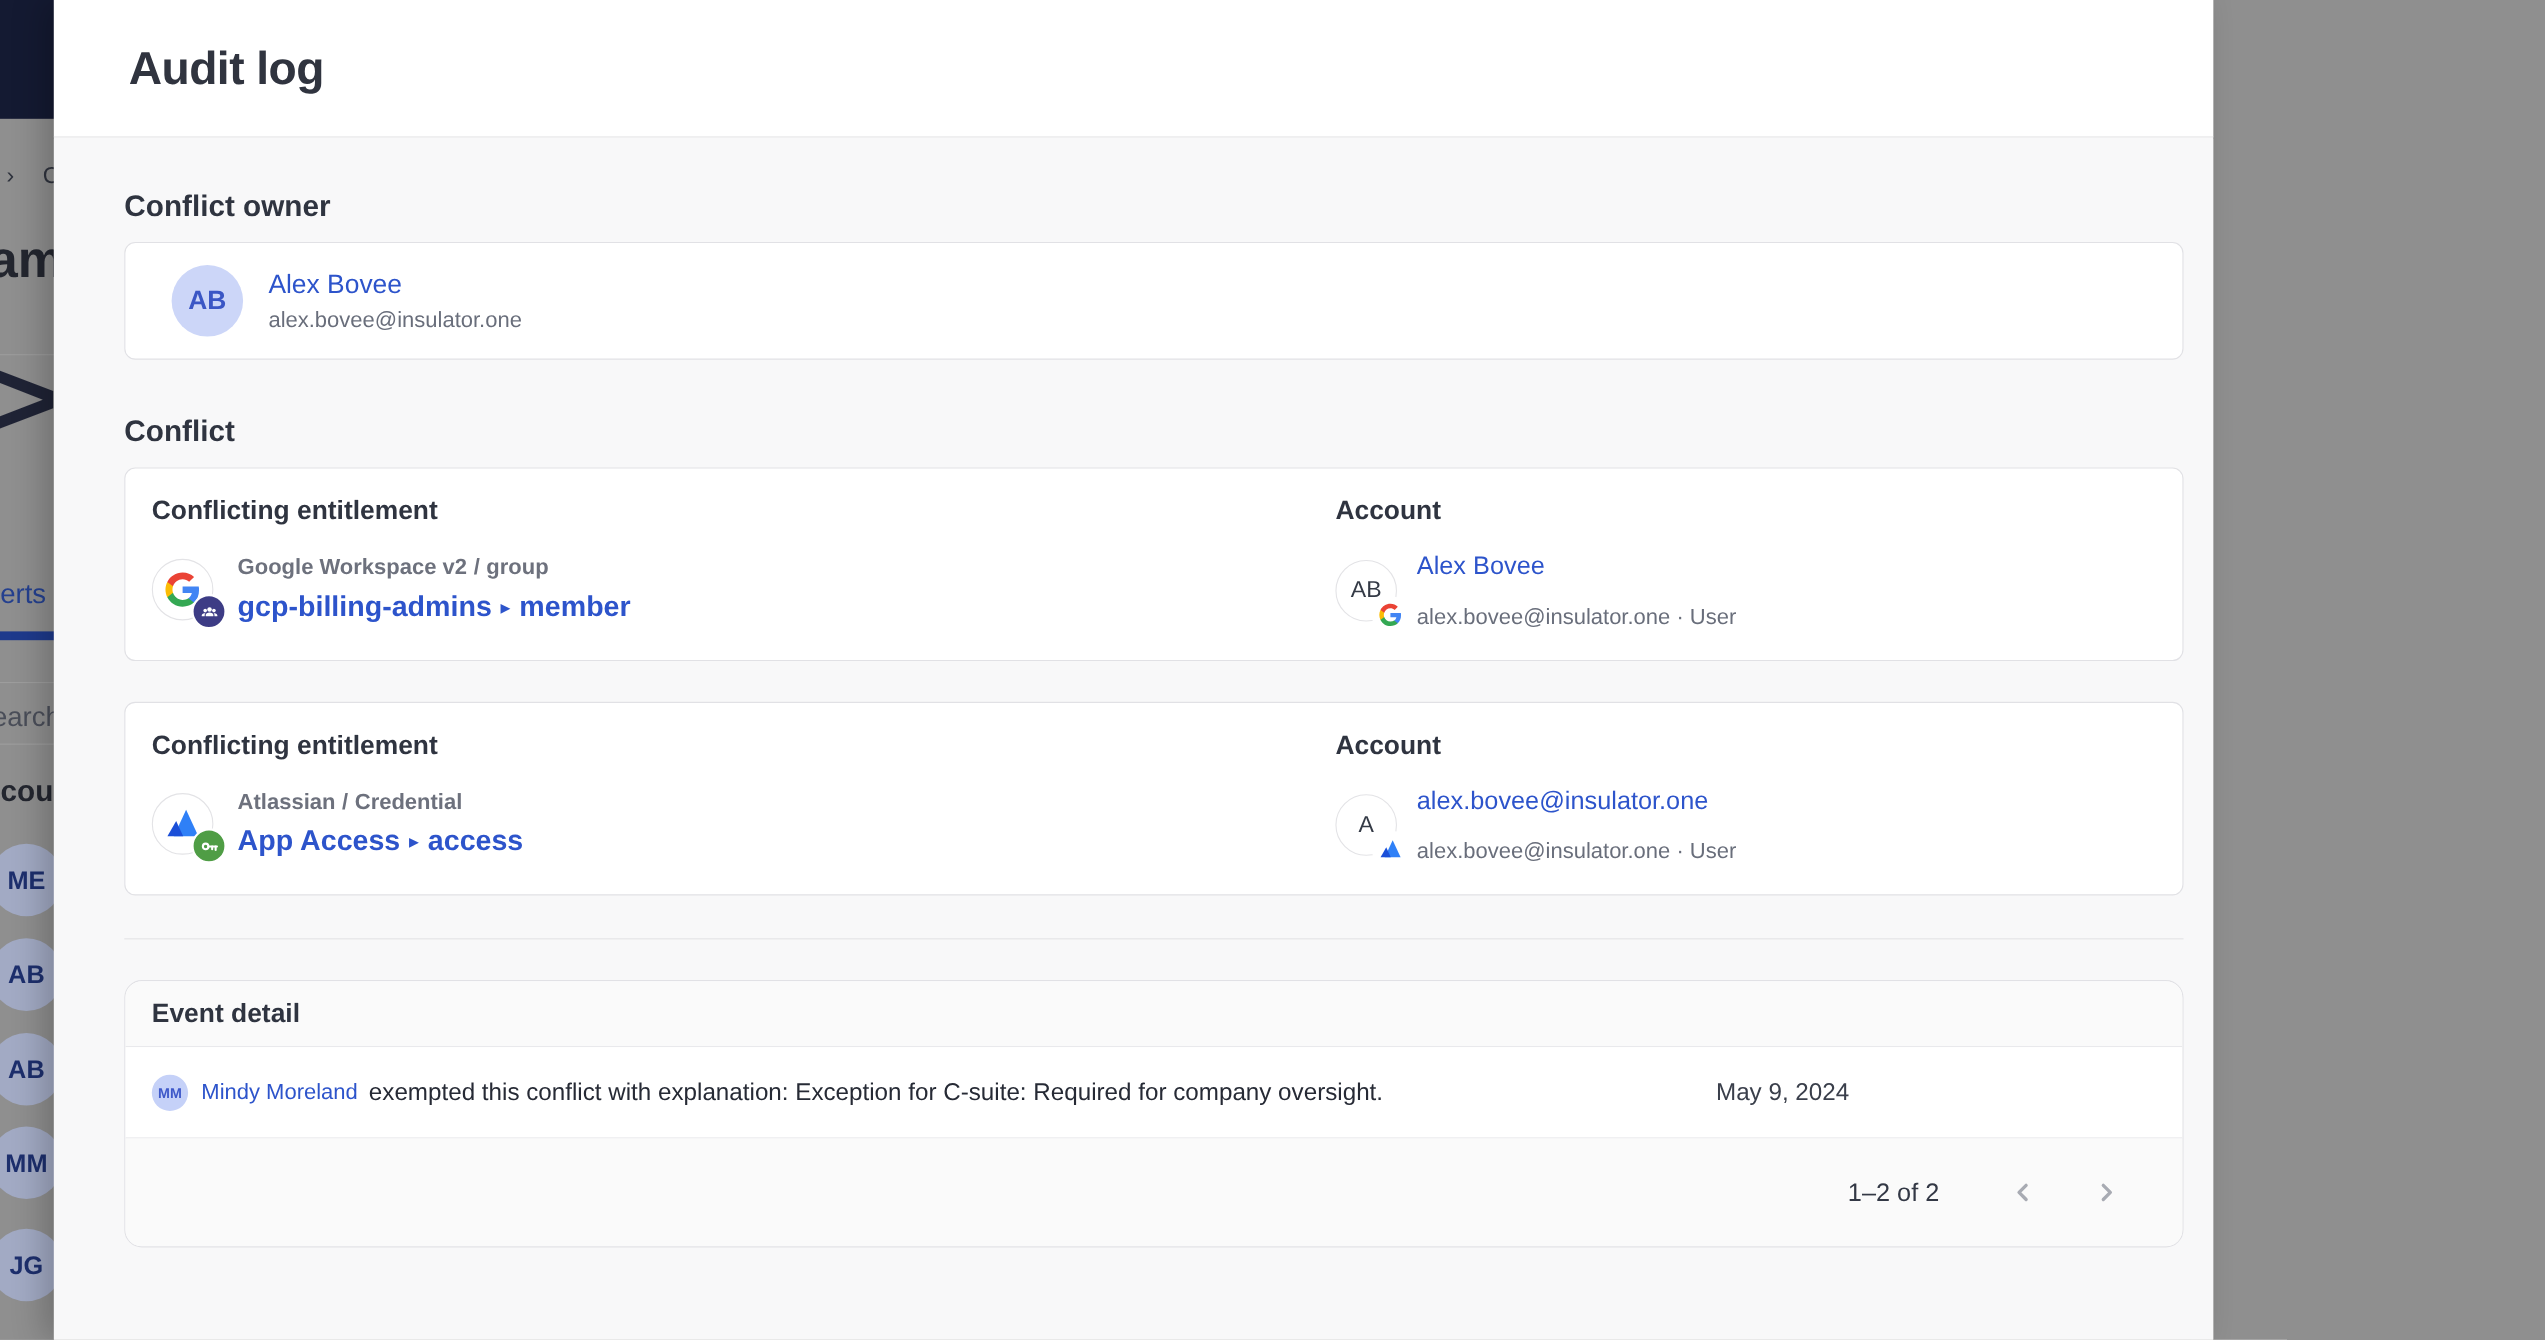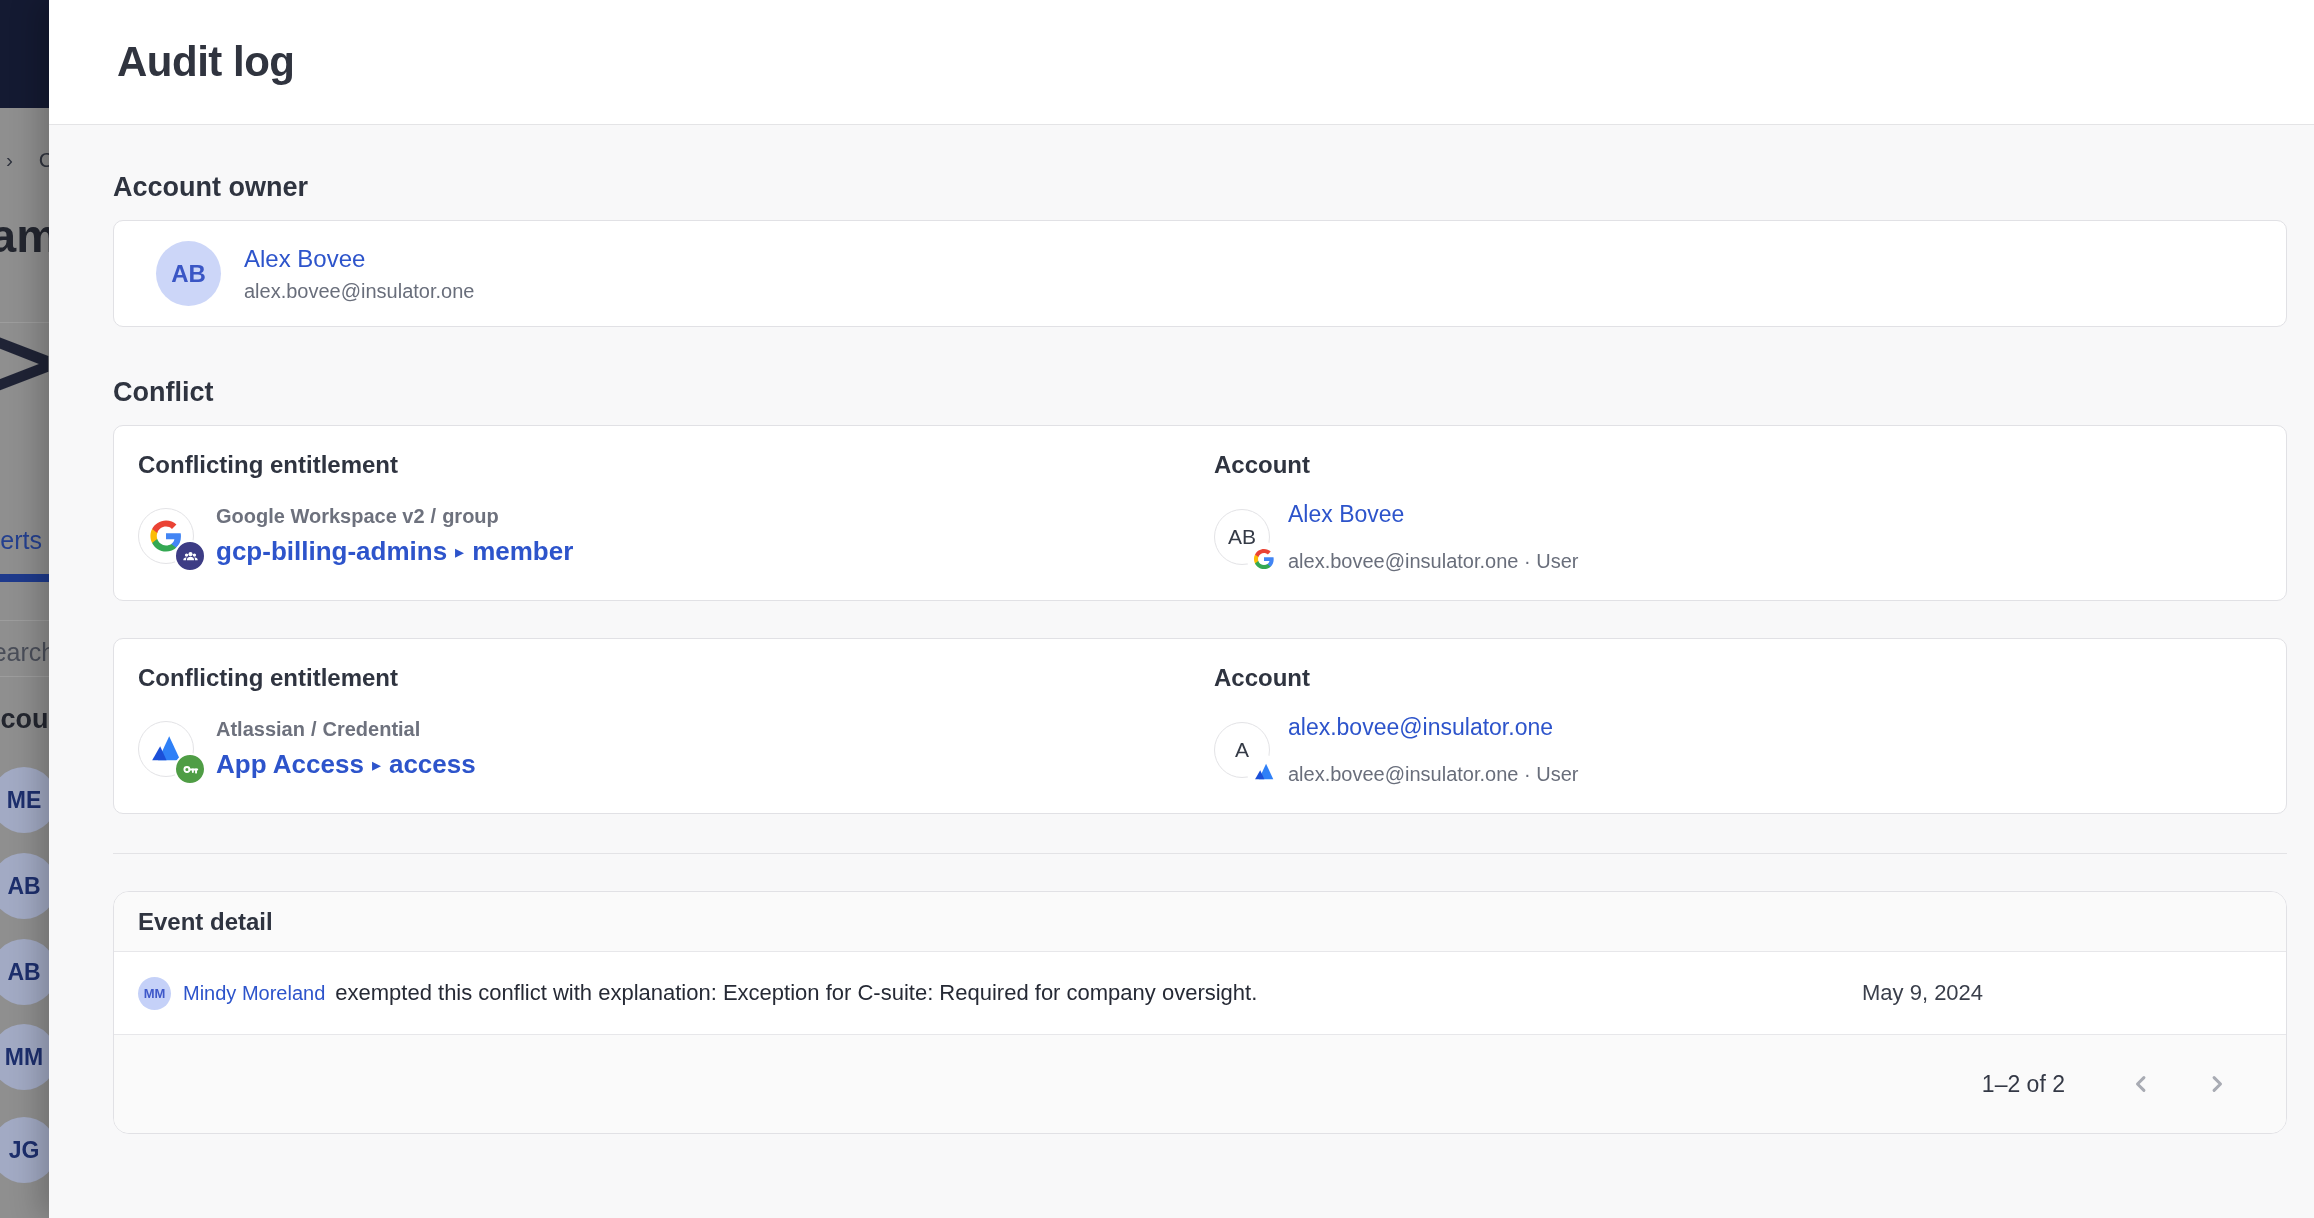--- a/index.html
+++ b/index.html
@@ -22,21 +22,21 @@
   .bg-search{left:-24px;top:638px;font-size:25px;color:#4a4e59;}
   .bg-line3{left:0;top:676px;width:49px;height:1px;background:#9d9d9d;}
   .bg-col{left:-34px;top:704px;font-size:27px;font-weight:700;color:#23262f;}
   .bg-avatar{
     left:-9px;width:66px;height:66px;border-radius:50%;
     background:#a2aac4;color:#1d2f6d;font-size:23px;font-weight:700;
     display:flex;align-items:center;justify-content:center;
   }
   
   .panel{
-    position:absolute;left:49px;top:0;width:2265px;height:1218px;z-index:2;
+    position:absolute;left:49px;top:0;width:1963px;height:1218px;z-index:2;
     background:#f8f8f9;box-shadow:-10px 0 28px rgba(0,0,0,0.22);
   }
   .panel-header{
     height:125px;background:#ffffff;border-bottom:1px solid #e4e4e6;
     display:flex;align-items:center;padding-left:68px;box-sizing:border-box;
   }
   .panel-title{font-size:42px;font-weight:700;color:#30343f;letter-spacing:-0.5px;}
   .panel-body{
     position:absolute;top:126px;left:0;right:0;bottom:0;
     padding:0 27px 0 64px;box-sizing:border-box;background:#f8f8f9;overflow:hidden;
@@ -140,21 +140,21 @@
   <div class="bg-avatar" style="top:1117px;">JG</div>
 </div>
 
 <div class="panel">
   <div class="panel-header">
     <h1 class="panel-title">Audit log</h1>
   </div>
 
   <div class="panel-body">
 
-    <h2 class="section-heading mt-owner">Account owner</h2>
+    <h2 class="section-heading mt-owner">Conflict owner</h2>
     <div class="card owner-card">
       <div class="avatar-big">AB</div>
       <div class="owner-info">
         <div class="owner-name"><a class="link">Alex Bovee</a></div>
         <div class="owner-email">alex.bovee@insulator.one</div>
       </div>
     </div>
 
     <h2 class="section-heading mt-conflict">Conflict</h2>
 

